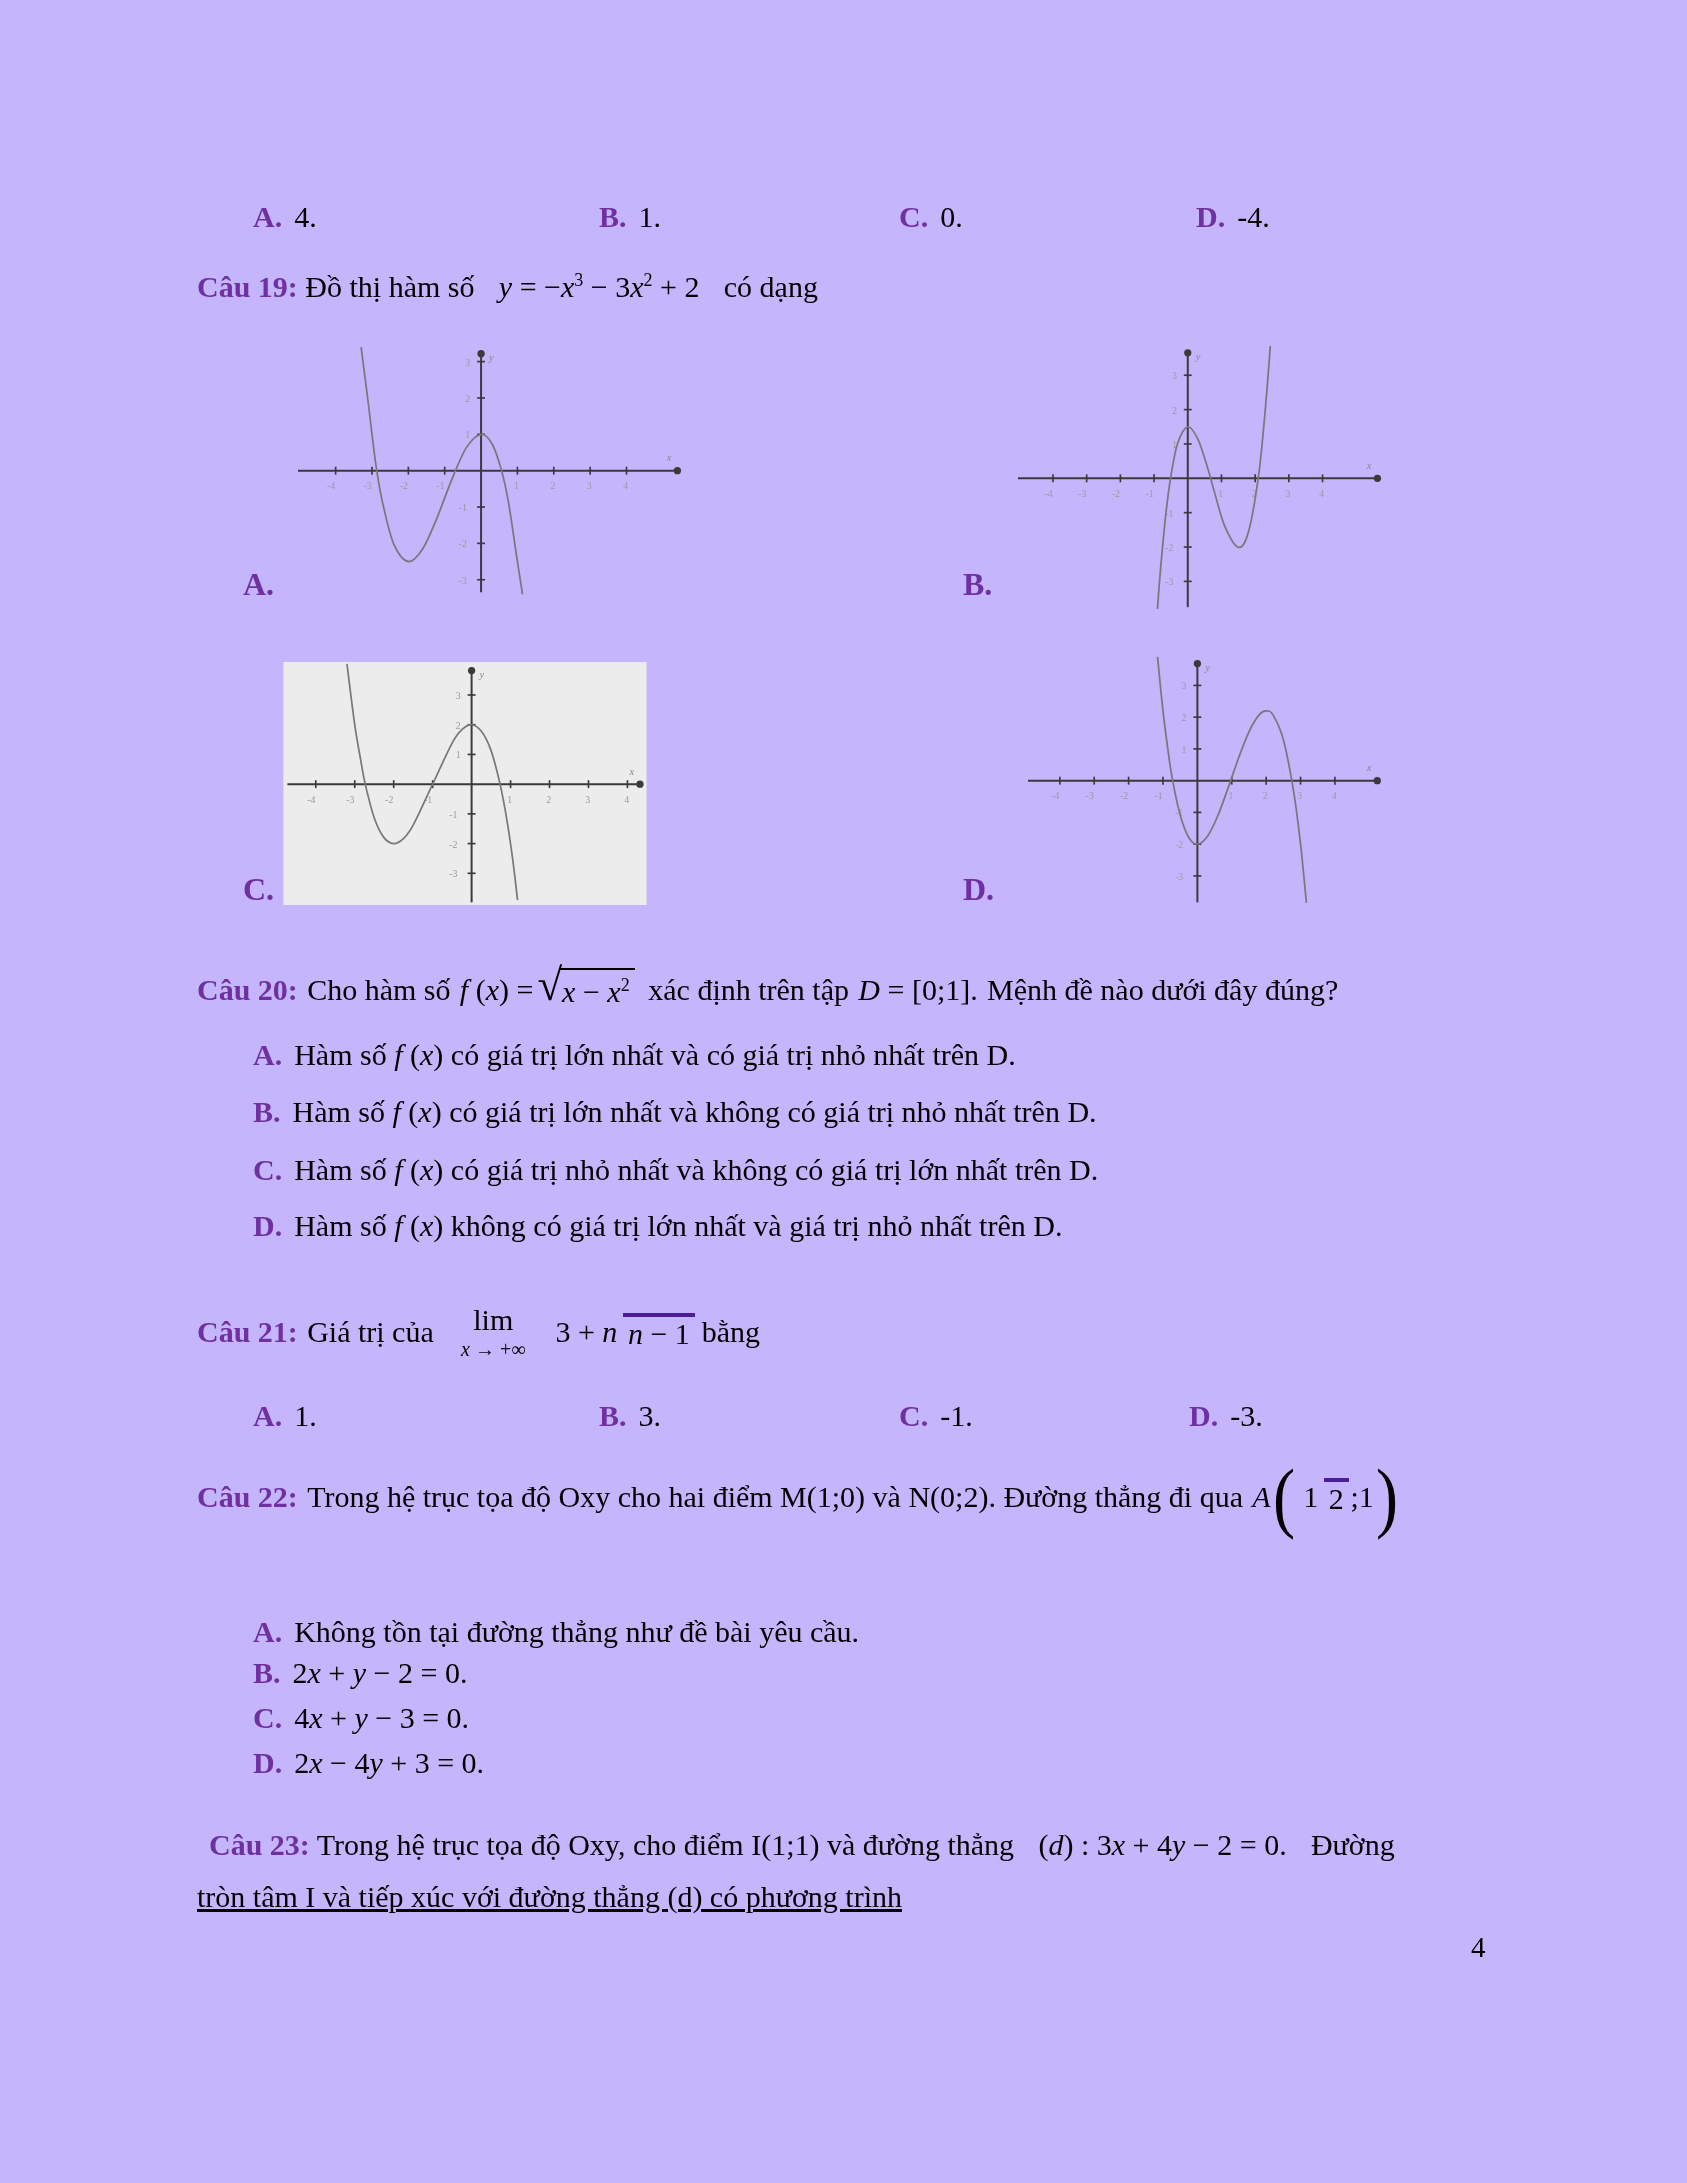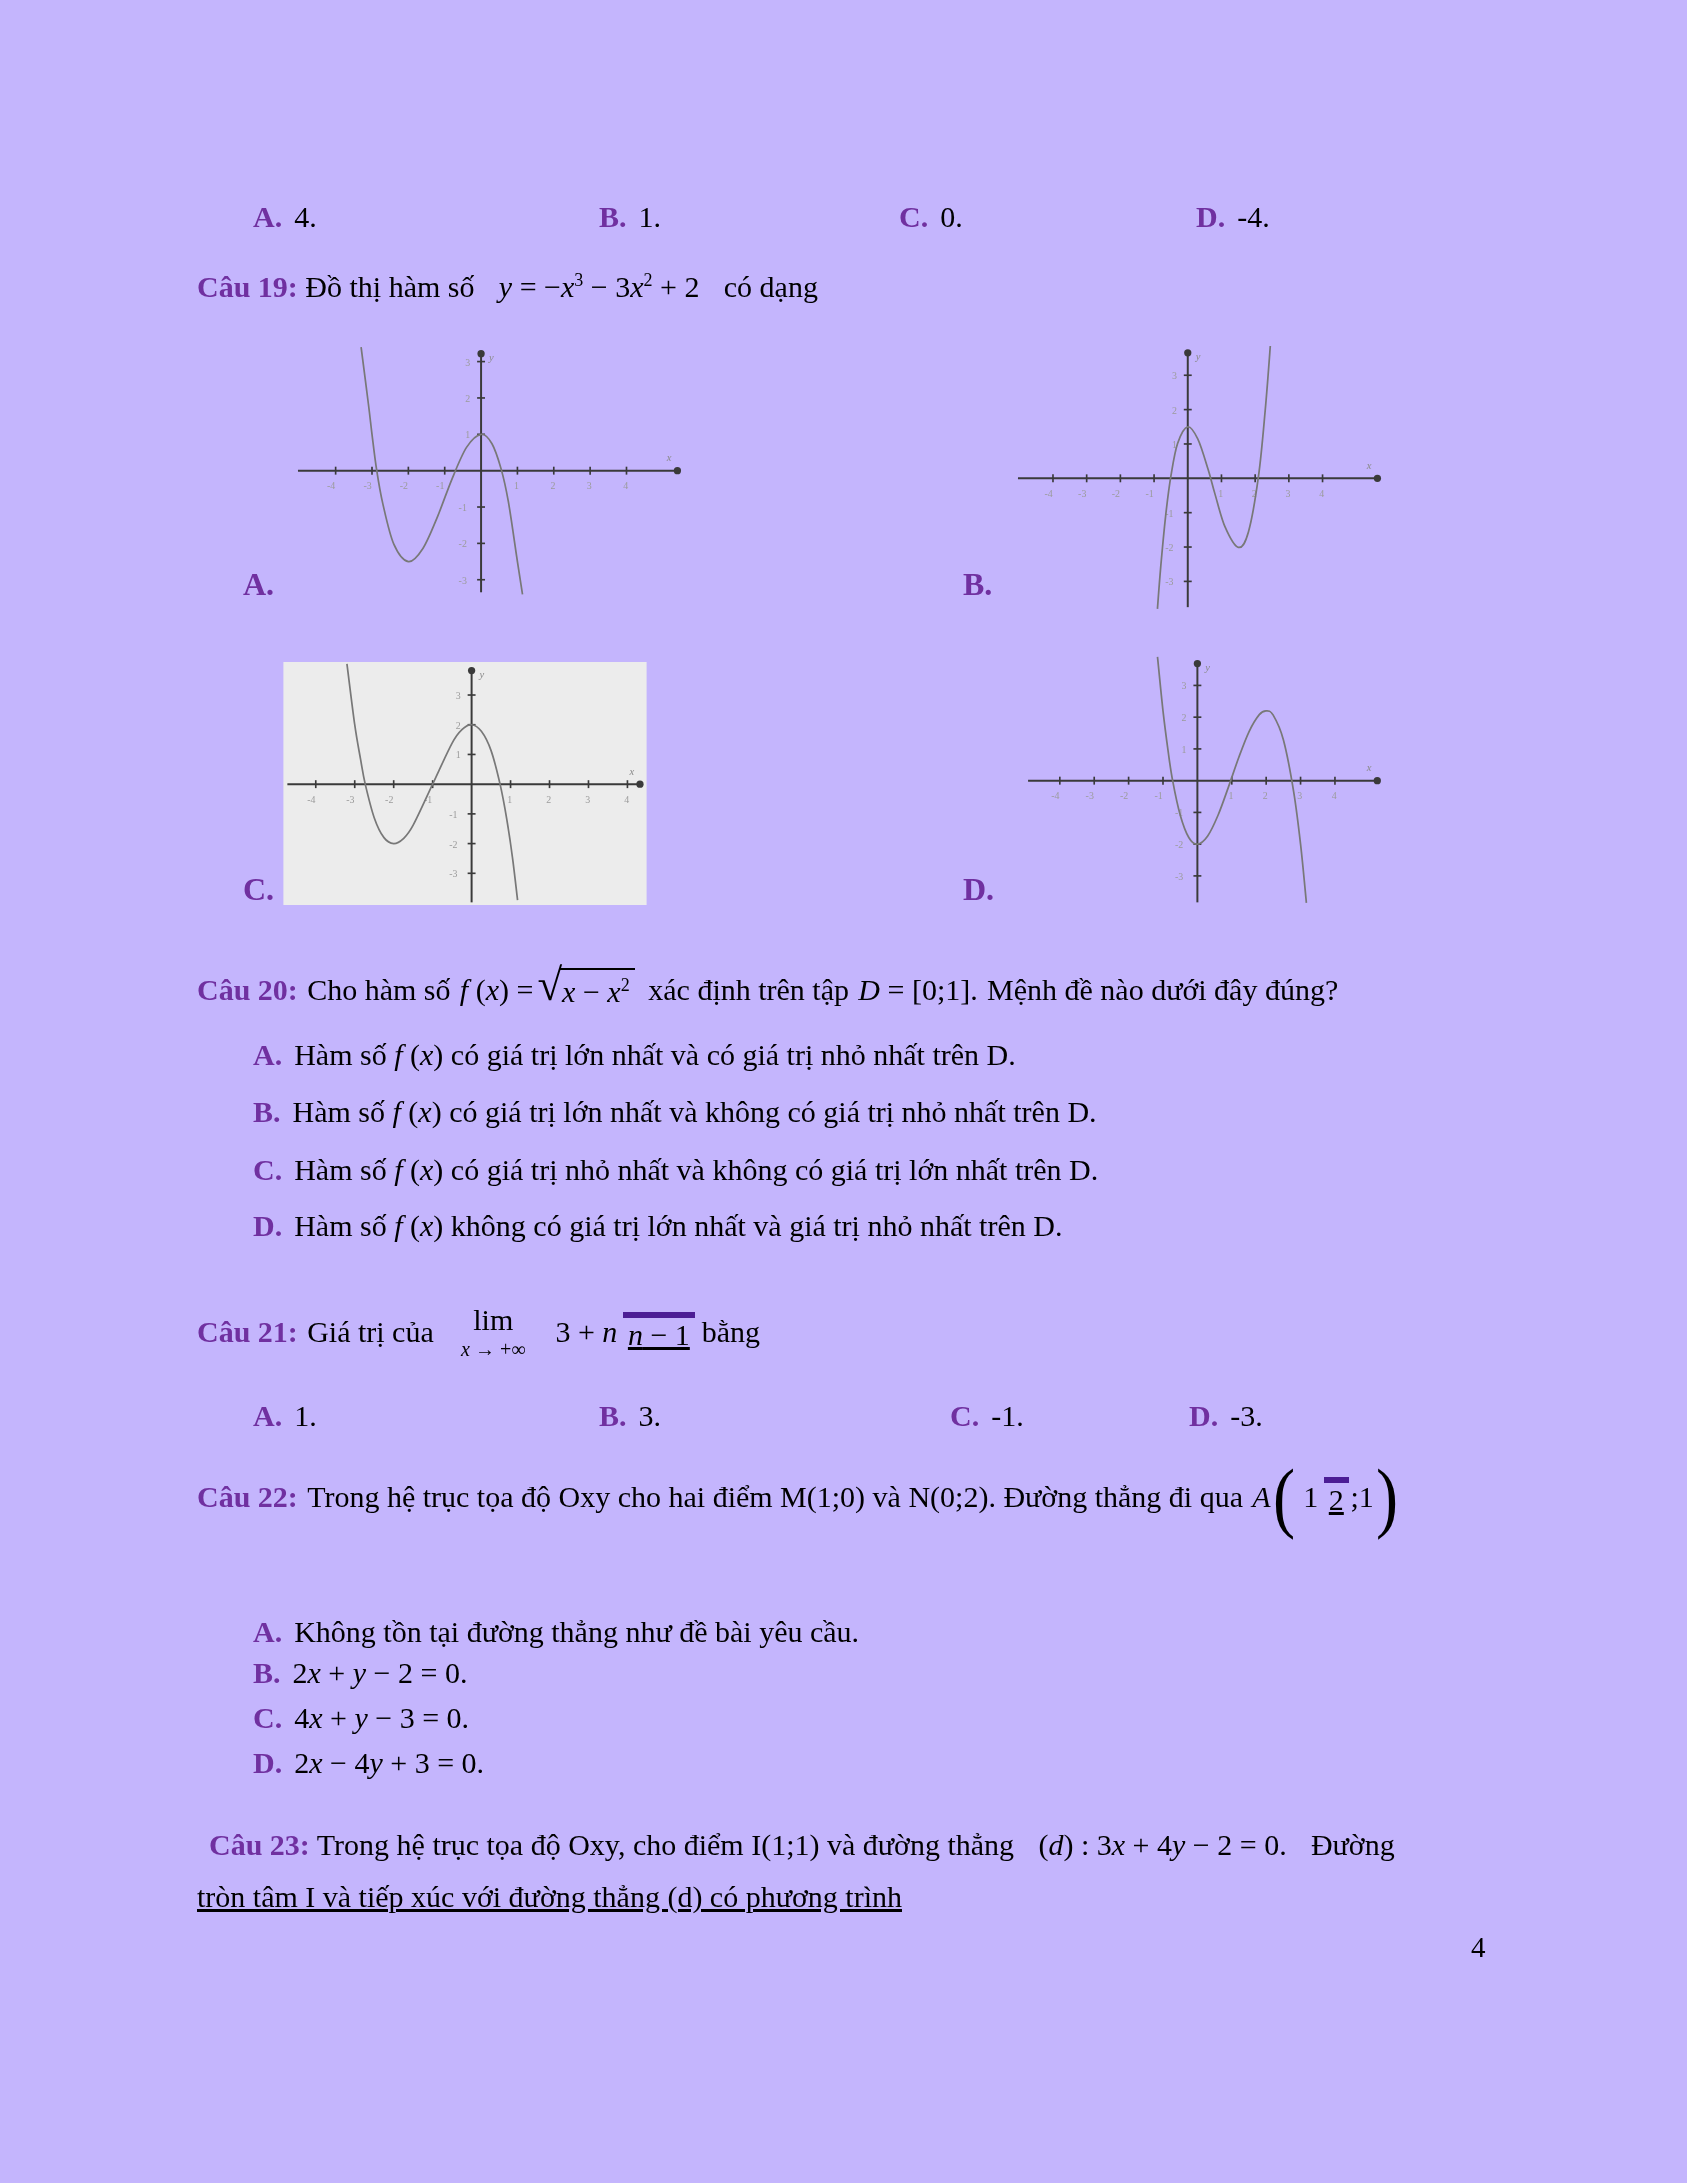--- a/index.html
+++ b/index.html
@@ -8,21 +8,21 @@
   .line{position:absolute;font-size:30px;white-space:nowrap;line-height:1.25;}
   .accent{color:#7030A0;font-weight:bold;}
   .letter{color:#7030A0;font-weight:bold;margin-right:12px;}
   sup{font-size:0.6em;vertical-align:super;line-height:0;}
   i{font-style:italic;}
   .flexline{display:flex;align-items:center;}
   .gap{display:inline-block;width:9.3px;}
   .frac{display:inline-flex;flex-direction:row;align-items:center;line-height:1.12;
         vertical-align:middle;margin:0 6.6px;}
   .frac .num{padding:0 5.3px;}
-  .frac .den{border-top:6px solid #4c1d95;padding:0 5.3px;text-decoration:underline;}
+  .frac .den{border-top:4px solid #4c1d95;padding:0 5.3px;}
   .limstk{display:inline-flex;flex-direction:column;align-items:center;line-height:1;margin:0 18px;}
   .limsub{font-size:20px;margin-top:4px;}
   .sqrt{display:inline-flex;align-items:flex-start;margin:0 4px;}
   .sqrt .sign{font-size:1.5em;line-height:0.78;margin-right:-2.6px;}
   .radicand{border-top:2px solid #000;padding:2.6px 5.3px 0 2.6px;}
   .bigparen{font-size:78px;font-weight:400;line-height:0.75;transform:scaleX(0.85);}
   .graph{position:absolute;}
   .glabel{position:absolute;font-size:32px;}
   .pagenum{position:absolute;font-size:29px;}
 </style>
@@ -254,21 +254,21 @@
     </span>
     <span>bằng</span>
   </div>
 
   <div class="line" style="left:253px;top:1397px;">
     <span class="letter">A.</span><span>1.</span>
   </div>
   <div class="line" style="left:599px;top:1397px;">
     <span class="letter">B.</span><span>3.</span>
   </div>
-  <div class="line" style="left:950px;top:1397px;">
+  <div class="line" style="left:899px;top:1397px;">
     <span class="letter">C.</span><span>-1.</span>
   </div>
   <div class="line" style="left:1189px;top:1397px;">
     <span class="letter">D.</span><span>-3.</span>
   </div>
 
   <div class="line flexline" style="left:197px;top:1439px;height:116px;">
     <span class="accent">Câu 22:</span>
       <span class="gap"></span>
     <span>Trong hệ trục tọa độ Oxy cho hai điểm M(1;0) và N(0;2). Đường thẳng đi qua</span>

